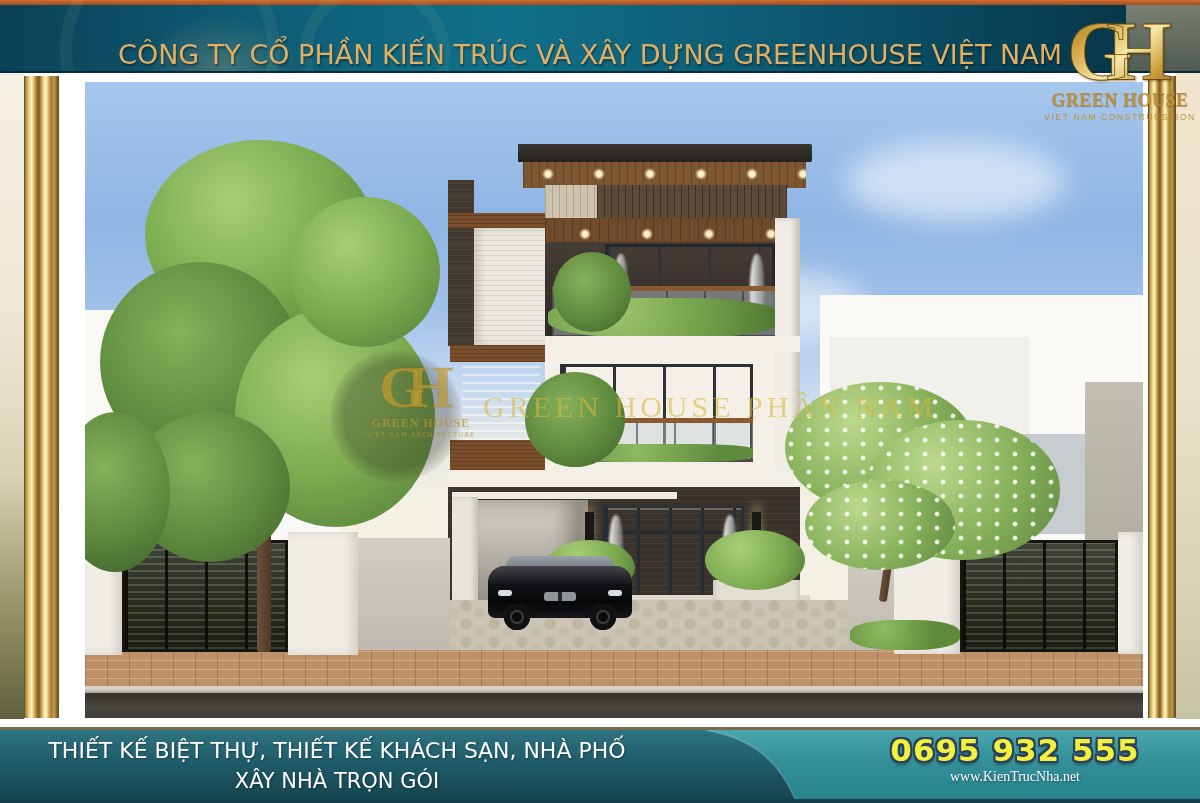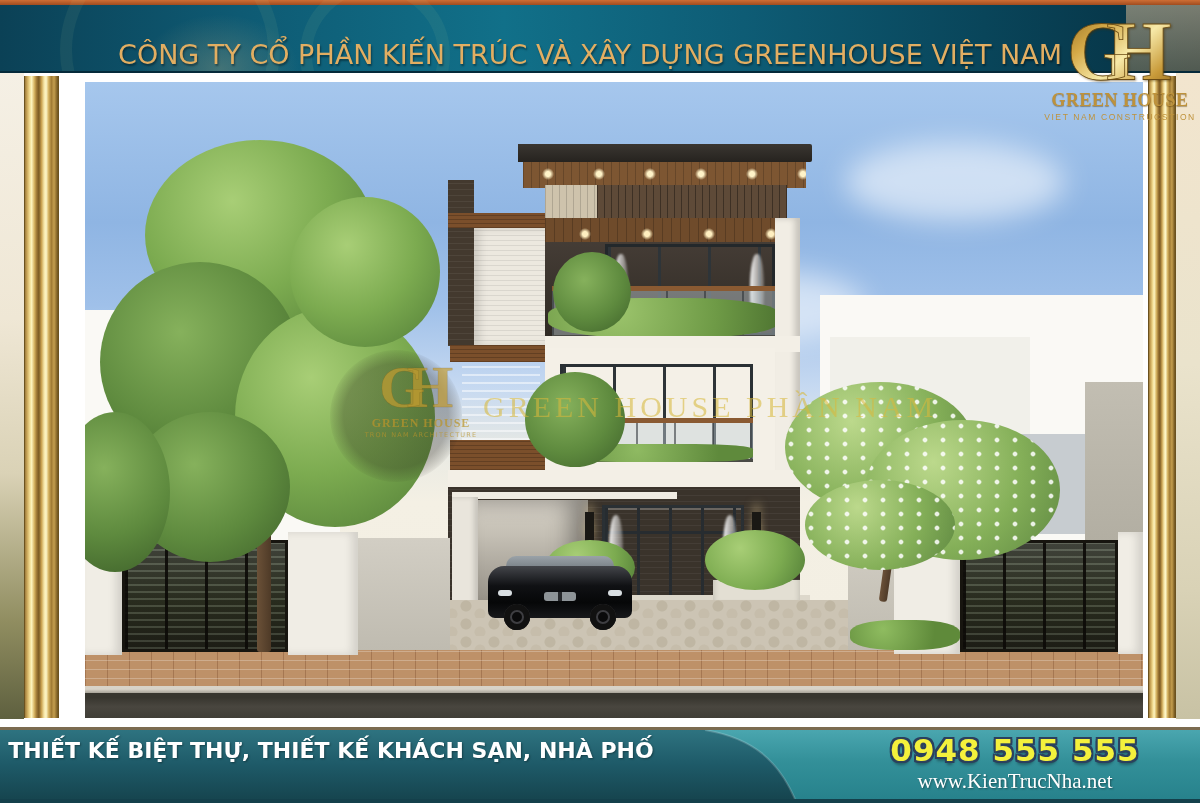--- a/index.html
+++ b/index.html
@@ -174,31 +174,31 @@
   .wm-tag{font-size:6.5px;letter-spacing:1.2px;color:rgba(186,148,42,.8);white-space:nowrap;}
   .wm-text{position:absolute;left:398px;top:308px;white-space:nowrap;
     font-family:"Liberation Serif","DejaVu Serif",serif;font-size:30px;letter-spacing:4px;
     color:var(--watermark_gold,rgba(215,185,60,.58));}
 
   
   .footer{position:absolute;left:0;top:727px;width:1200px;height:76px;overflow:hidden;
     border-top:3px solid #7B6B50;border-bottom:4px solid #14404B;
     background:linear-gradient(180deg,#4AA6AF 0%,#339099 45%,#27828C 100%);}
   .footer-wave{position:absolute;left:0;top:0;width:1200px;height:69px;}
-  .services{position:absolute;left:6px;top:6px;width:650px;text-align:center;color:#fff;
-    text-shadow:1px 1px 2px rgba(0,0,0,.35);font-weight:700;}
+  .services{position:absolute;left:12px;top:6px;width:650px;text-align:center;color:#fff;
+    text-shadow:1px 1px 2px rgba(0,0,0,.35);font-weight:400;}
   .services-line1{font-size:22px;line-height:30px;white-space:nowrap;}
   .services-line2{font-size:21px;line-height:30px;}
   .contact{position:absolute;left:845px;top:2px;width:340px;text-align:center;}
   .phone{font-size:31px;font-weight:700;letter-spacing:1px;color:var(--phone_yellow,#F4F13C);white-space:nowrap;
     text-shadow:2px 0 0 var(--phone_outline,#2B415E),-2px 0 0 var(--phone_outline,#2B415E),
       0 2px 0 var(--phone_outline,#2B415E),0 -2px 0 var(--phone_outline,#2B415E),
       2px 2px 0 var(--phone_outline,#2B415E),-2px 2px 0 var(--phone_outline,#2B415E),
       2px -2px 0 var(--phone_outline,#2B415E),-2px -2px 0 var(--phone_outline,#2B415E),0 4px 3px rgba(0,0,0,.35);}
-  .website{font-family:"Liberation Serif","DejaVu Serif",serif;font-size:21px;color:#fff;margin-top:1px;
+  .website{font-family:"Liberation Serif","DejaVu Serif",serif;font-size:14px;color:#fff;margin-top:1px;
     text-shadow:1px 1px 2px rgba(0,0,0,.4);white-space:nowrap;}
 </style>
 </head>
 <body>
 
 <div class="canvas">
 
   <div class="top-banner">
     <div class="banner-strip"></div>
     <div class="ring" style="left:60px;top:-60px;width:220px;height:220px;"></div>
@@ -314,21 +314,21 @@
       <div class="car-wheel" style="left:16px;"></div>
       <div class="car-wheel" style="right:16px;"></div>
     </div>
 
     <div class="wm-circle"></div>
     <div class="wm-logo">
       <svg width="96" height="66" viewBox="0 0 110 80">
         <text x="4" y="64" font-size="72" letter-spacing="-22" font-family="Liberation Serif, DejaVu Serif, serif" font-weight="bold" fill="rgba(196,156,48,0.8)" stroke="rgba(120,90,20,0.4)" stroke-width="0.6">GH</text>
       </svg>
       <div class="wm-name">GREEN HOUSE</div>
-      <div class="wm-tag">TRỌN NAM ARCHITECTURE</div>
+      <div class="wm-tag">VIỆT NAM ARCHITECTURE</div>
     </div>
     <div class="wm-text">GREEN HOUSE PHẦN NAM</div>
   </div>
 
   <div class="logo-block">
     <svg width="110" height="92" viewBox="0 0 110 92">
       <defs>
         <linearGradient id="goldGrad" x1="0" y1="0" x2="1" y2="1">
           <stop offset="0" stop-color="#8C651E"></stop>
           <stop offset="0.3" stop-color="#D4A947"></stop>
@@ -350,20 +350,21 @@
           <stop offset="0" stop-color="#2E7380"></stop>
           <stop offset="0.5" stop-color="#1E5A68"></stop>
           <stop offset="1" stop-color="#16454F"></stop>
         </linearGradient>
       </defs>
       <path d="M0,0 L705,0 C752,8 778,30 795,69 L0,69 Z" fill="url(#ftDark)"></path>
       <path d="M705,0 C752,8 778,30 795,69" fill="none" stroke="rgba(255,255,255,0.18)" stroke-width="2"></path>
     </svg>
     <div class="services">
       <div class="services-line1">THIẾT KẾ BIỆT THỰ, THIẾT KẾ KHÁCH SẠN, NHÀ PHỐ</div>
+      <div class="services-line2">XÂY NHÀ TRỌN GÓI</div>
     </div>
     <div class="contact">
-      <div class="phone">0948 555 555</div>
+      <div class="phone">0695 932 555</div>
       <div class="website">www.KienTrucNha.net</div>
     </div>
   </div>
 
 </div>
 
 </body></html>

